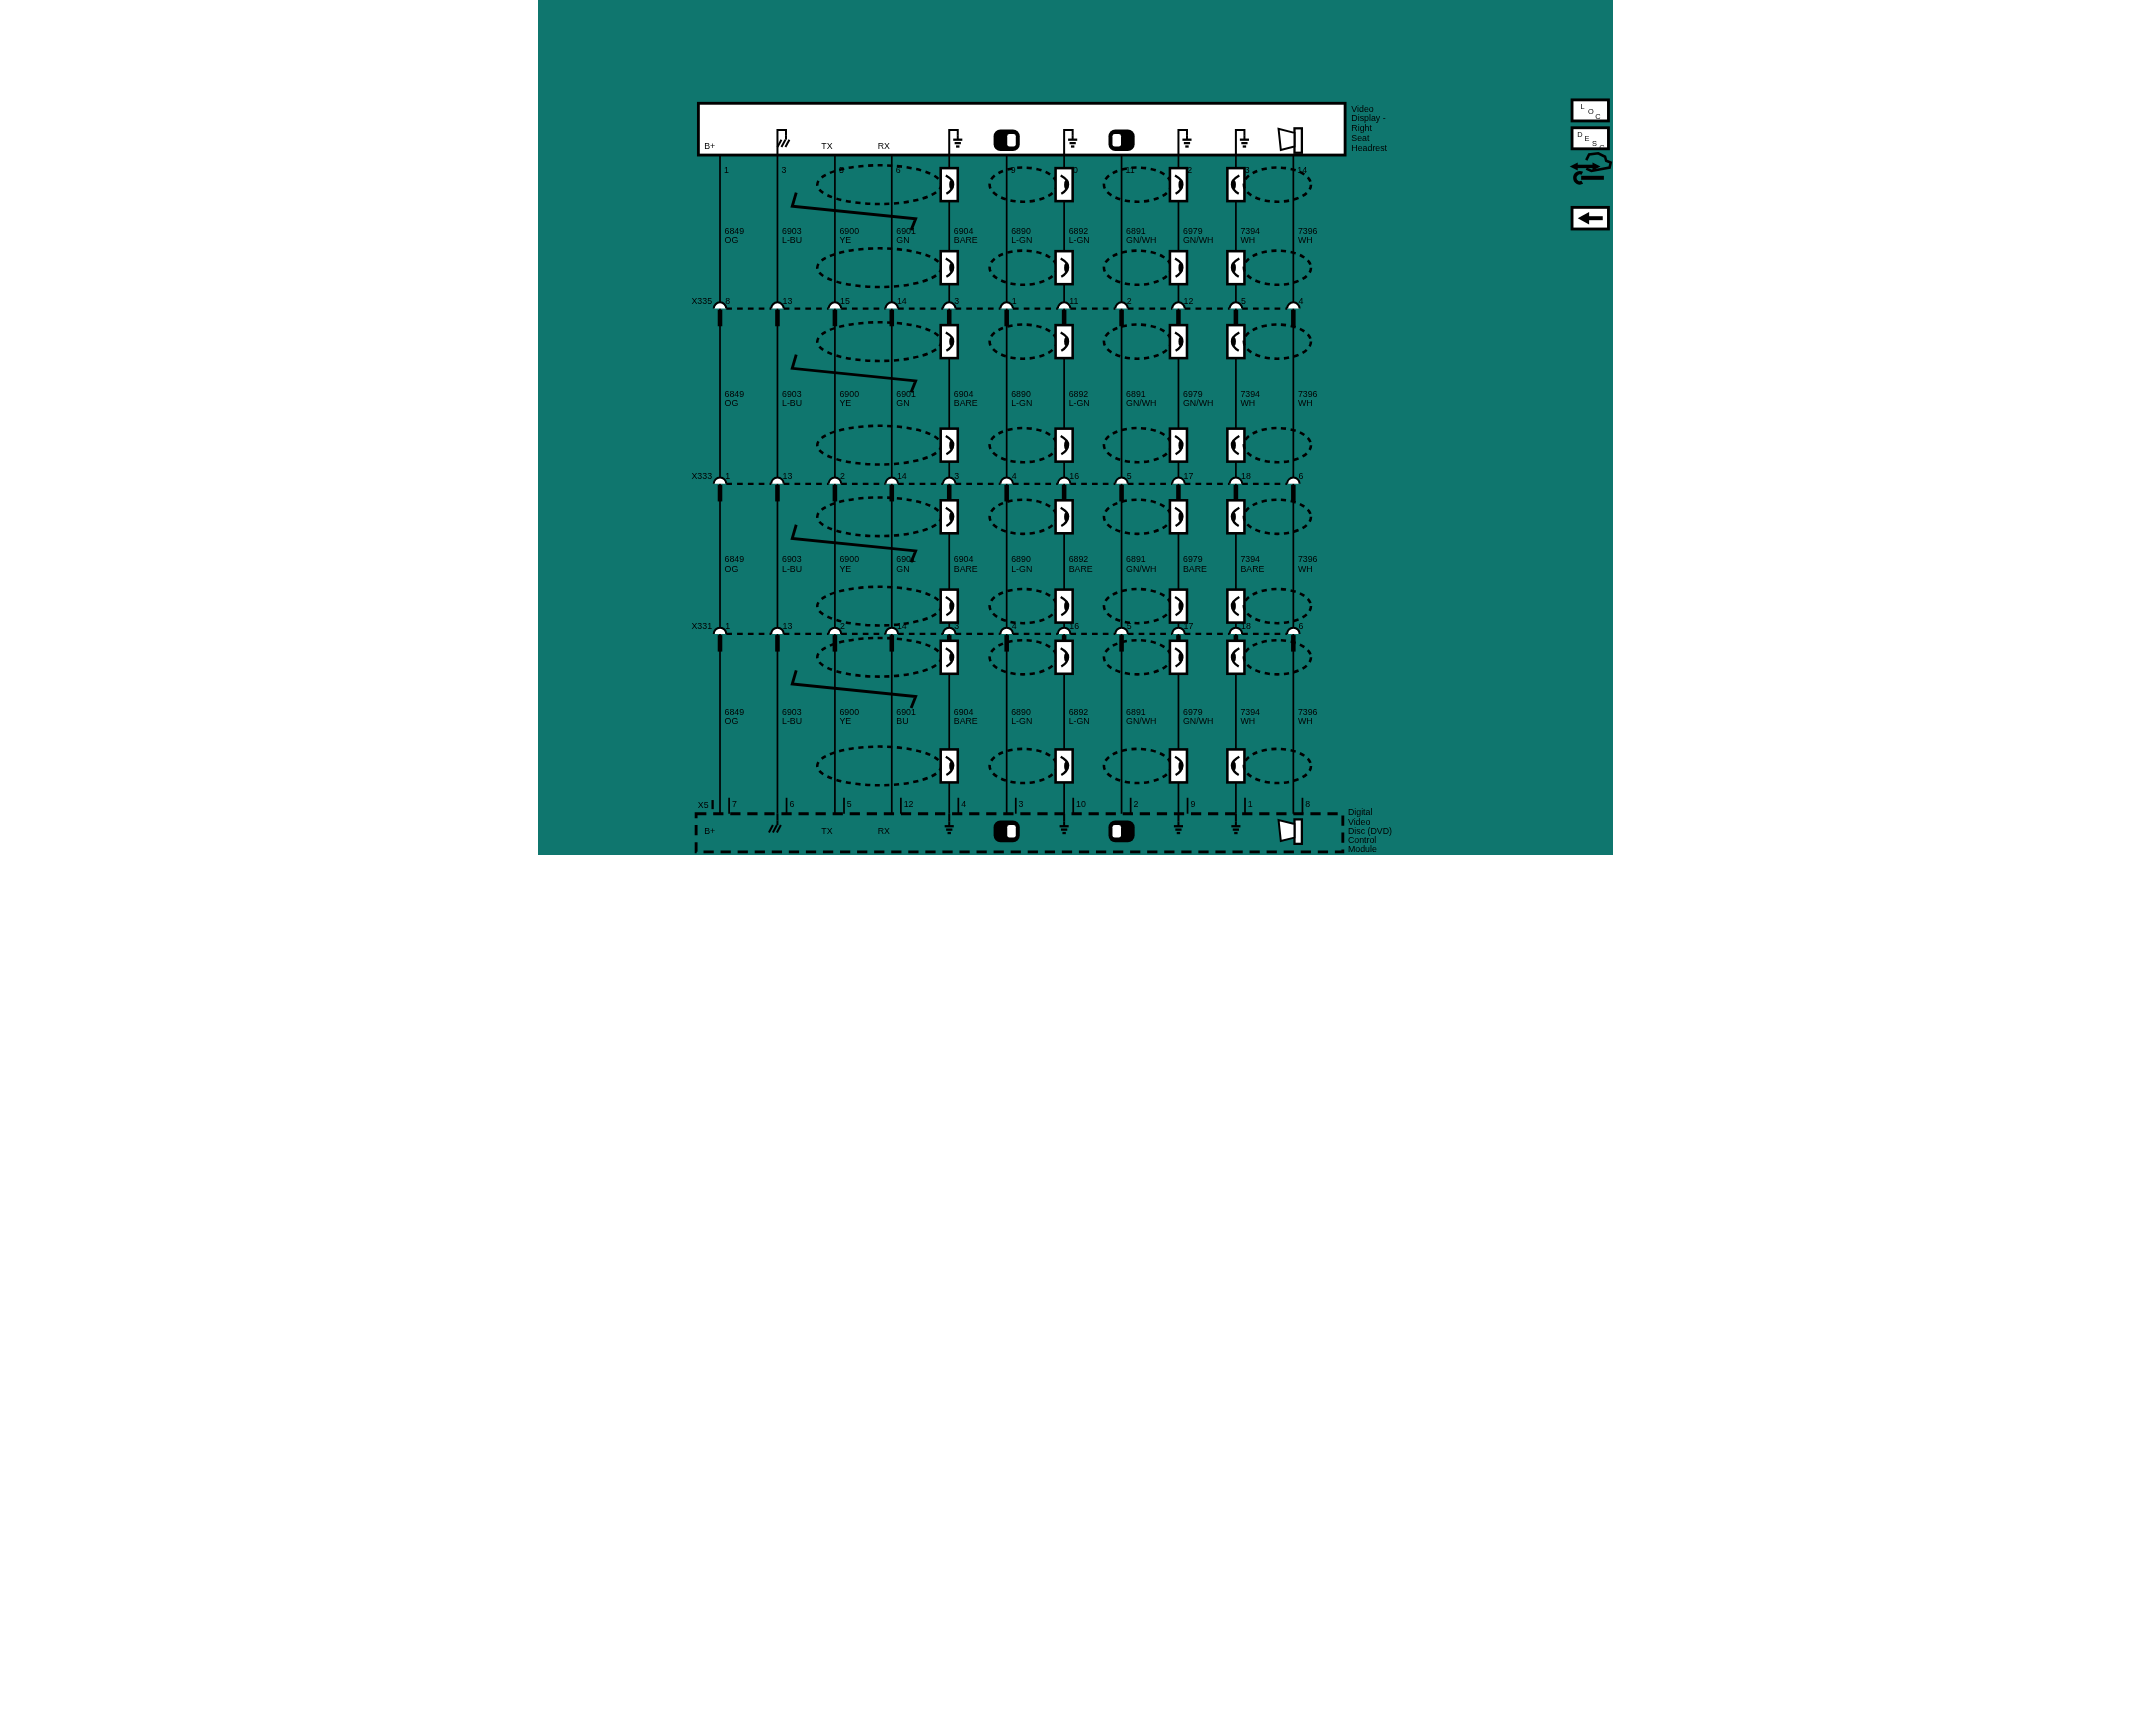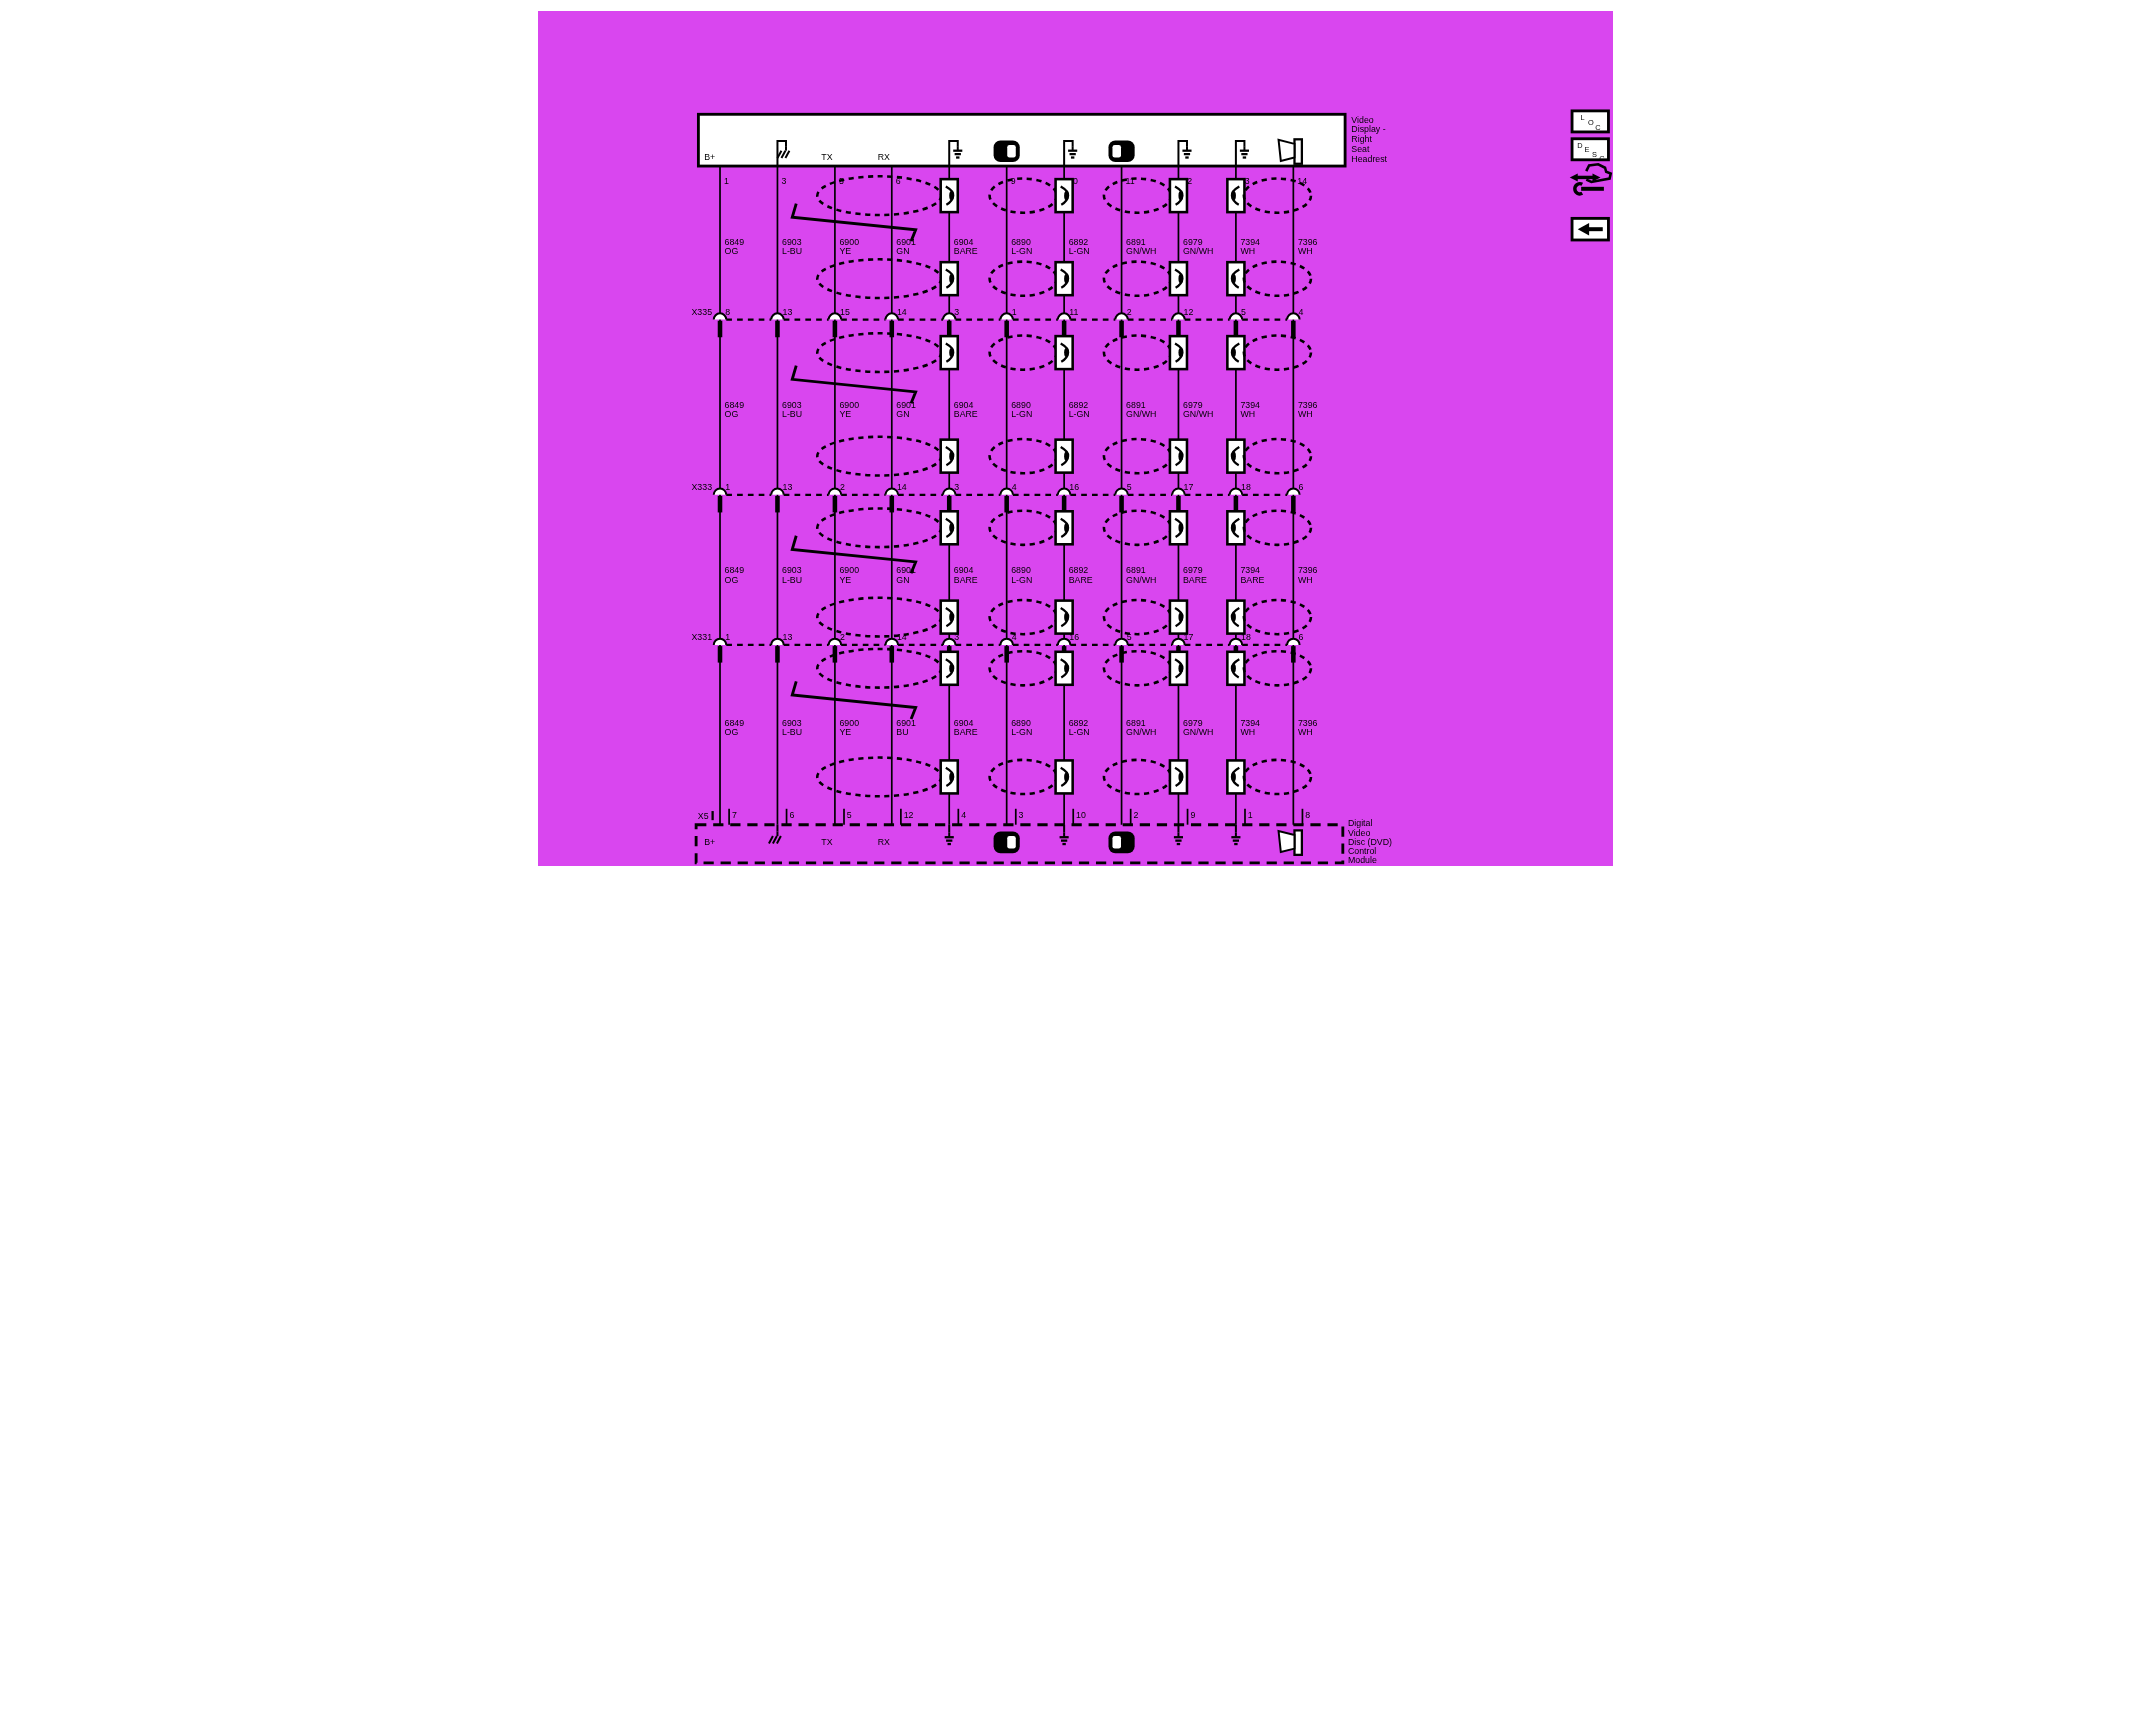--- a/index.html
+++ b/index.html
@@ -1,17 +1,17 @@
 <!DOCTYPE html>
 <html style="font-size:9px"><head>
 <meta charset="utf-8">
 <style>
   html,body{margin:0;padding:0;background:#ffffff;}
   body{font-family:"Liberation Sans", sans-serif;}
-  #stage{position:relative;width:1075px;height:855px;background:#d946ef;margin:11px auto;}
+  #stage{position:relative;width:1075px;height:855px;background:#0f766e;margin:0 auto;}
   svg{position:absolute;left:0;top:0;}
   svg text{font-family:"Liberation Sans","DejaVu Sans",sans-serif;fill:#000;}
 </style>
 </head>
 <body>
 
 <div id="stage">
     <svg width="1075" height="855" viewBox="0 0 1890 1502">
       <line x1="320" y1="272" x2="320" y2="1430" stroke="#000" stroke-width="3"></line>
       <line x1="421" y1="272" x2="421" y2="1430" stroke="#000" stroke-width="3"></line>

